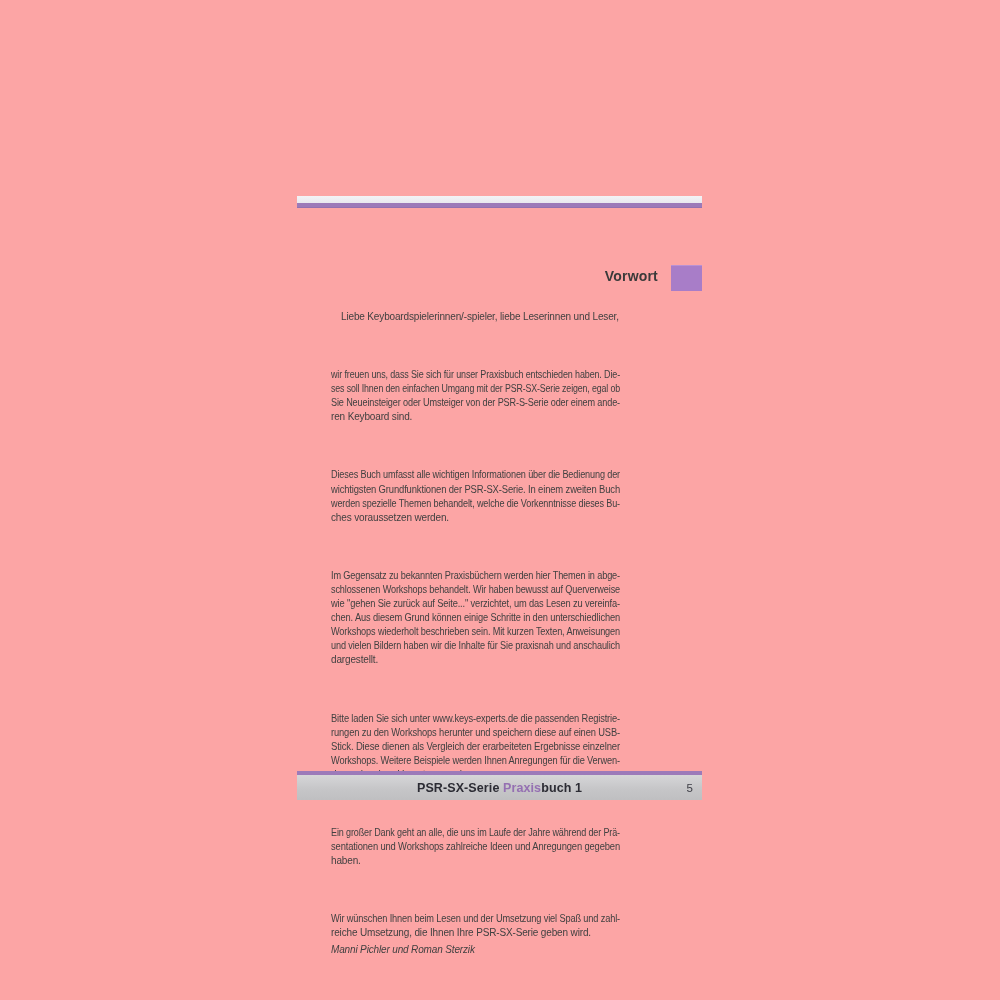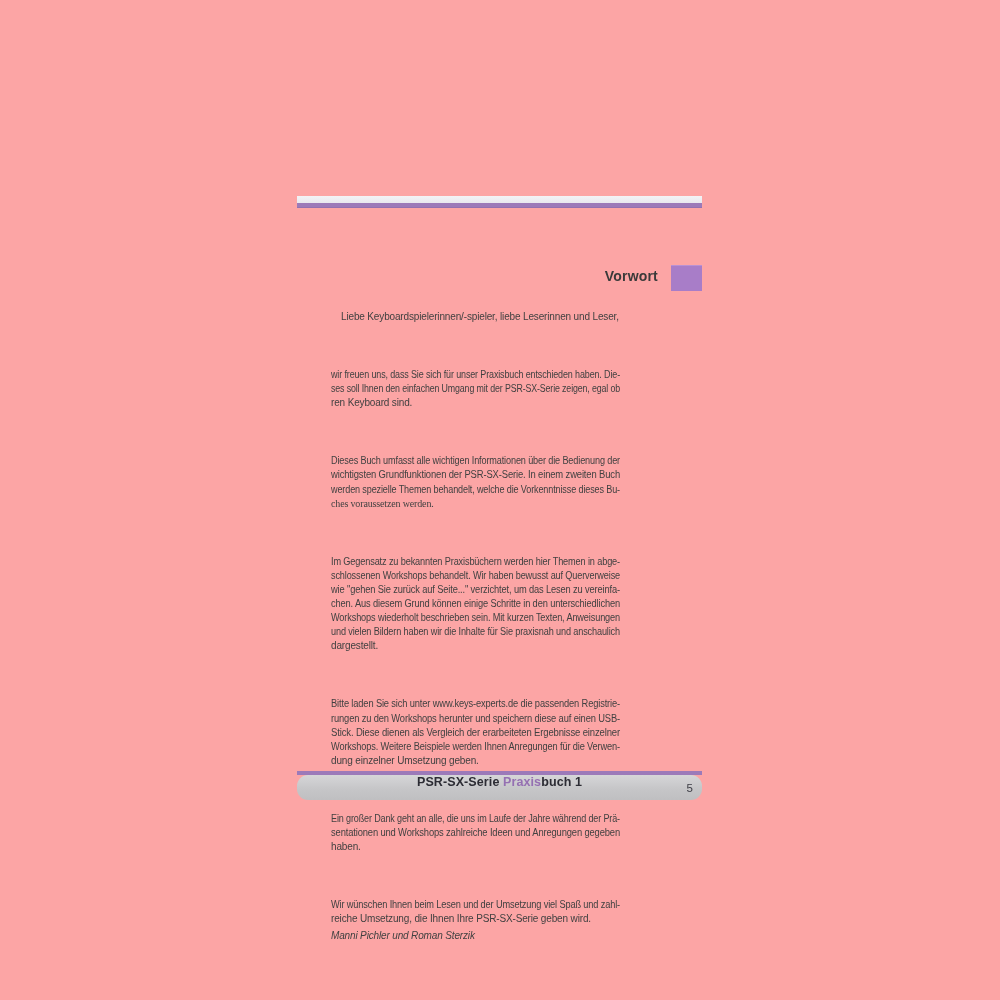--- a/index.html
+++ b/index.html
@@ -78,22 +78,22 @@
     background: var(--accent-purple);
   }
   .footer-bar {
     position: absolute;
     left: 297px;
     top: 775px;
     width: 405px;
     height: 25px;
     background: linear-gradient(to bottom, #d6d6d8 0%, #c6c6c8 55%, #bfbfc1 100%);
     display: flex;
+    align-items: center;
     justify-content: center;
-    border-radius: 11px;
   }
   .footer-title {
     font-size: 12.5px;
     font-weight: bold;
     color: var(--footer-text-dark);
     white-space: pre;
     letter-spacing: 0.1px;
   }
   .footer-title .purple { color: var(--brand-purple); }
   .page-num {
@@ -117,27 +117,28 @@
 
   <div class="body-col">
     <div class="fitline line-last salutation">
       <span class="ltxt" style="transform: scaleX(1); padding-left: 10px;">Liebe Keyboardspielerinnen/-spieler, liebe Leserinnen und Leser,</span>
     </div>
 
     <div id="paras">
         <div class="para">
           <div class="fitline"><span class="ltxt" style="transform: scaleX(0.897908);">wir freuen uns, dass Sie sich für unser Praxisbuch entschieden haben. Die-</span></div>
           <div class="fitline"><span class="ltxt" style="transform: scaleX(0.883328);">ses soll Ihnen den einfachen Umgang mit der PSR-SX-Serie zeigen, egal ob</span></div>
+          <div class="fitline"><span class="ltxt" style="transform: scaleX(0.911537);">Sie Neueinsteiger oder Umsteiger von der PSR-S-Serie oder einem ande-</span></div>
           <div class="fitline line-last"><span class="ltxt" style="transform: scaleX(1);">ren Keyboard sind.</span></div>
         </div>
         <div class="para">
           <div class="fitline"><span class="ltxt" style="transform: scaleX(0.912346);">Dieses Buch umfasst alle wichtigen Informationen über die Bedienung der</span></div>
           <div class="fitline"><span class="ltxt" style="transform: scaleX(0.943722);">wichtigsten Grundfunktionen der PSR-SX-Serie. In einem zweiten Buch</span></div>
           <div class="fitline"><span class="ltxt" style="transform: scaleX(0.907601);">werden spezielle Themen behandelt, welche die Vorkenntnisse dieses Bu-</span></div>
-          <div class="fitline line-last"><span class="ltxt" style="transform: scaleX(1); font-family: Liberation Serif, serif;">ches voraussetzen werden.</span></div>
+          <div class="fitline line-last"><span class="ltxt" style="transform: scaleX(1);">ches voraussetzen werden.</span></div>
         </div>
         <div class="para">
           <div class="fitline"><span class="ltxt" style="transform: scaleX(0.917551);">Im Gegensatz zu bekannten Praxisbüchern werden hier Themen in abge-</span></div>
           <div class="fitline"><span class="ltxt" style="transform: scaleX(0.912797);">schlossenen Workshops behandelt. Wir haben bewusst auf Querverweise</span></div>
           <div class="fitline"><span class="ltxt" style="transform: scaleX(0.929961);">wie "gehen Sie zurück auf Seite..." verzichtet, um das Lesen zu vereinfa-</span></div>
           <div class="fitline"><span class="ltxt" style="transform: scaleX(0.928141);">chen. Aus diesem Grund können einige Schritte in den unterschiedlichen</span></div>
           <div class="fitline"><span class="ltxt" style="transform: scaleX(0.917369);">Workshops wiederholt beschrieben sein. Mit kurzen Texten, Anweisungen</span></div>
           <div class="fitline"><span class="ltxt" style="transform: scaleX(0.913563);">und vielen Bildern haben wir die Inhalte für Sie praxisnah und anschaulich</span></div>
           <div class="fitline line-last"><span class="ltxt" style="transform: scaleX(1);">dargestellt.</span></div>
         </div>

